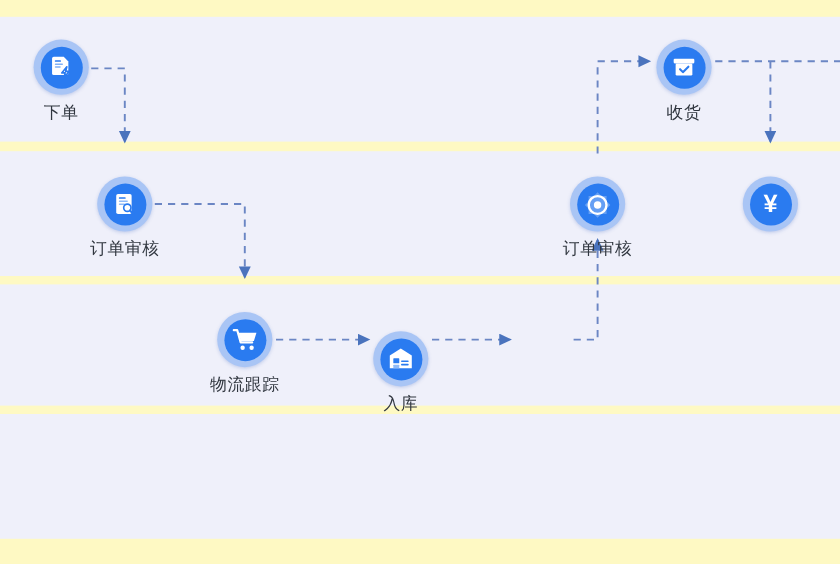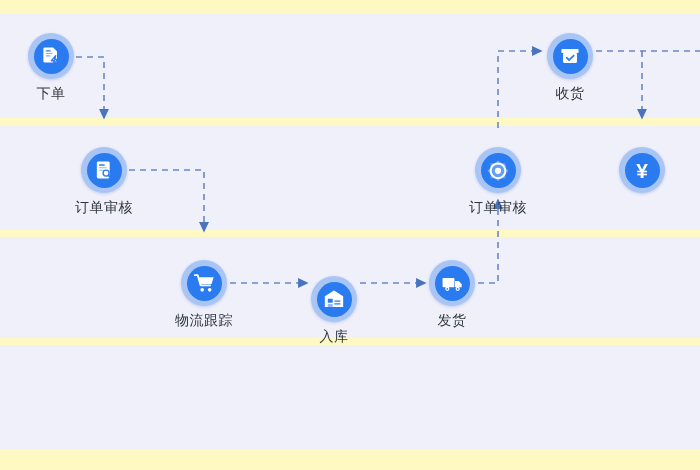--- a/index.html
+++ b/index.html
@@ -176,37 +176,20 @@
             <rect x="12.2" y="13.6" width="7.0" height="1.4" rx="0.7" fill="#2a7bf0"></rect>
             <rect x="12.2" y="16.6" width="7.0" height="1.4" rx="0.7" fill="#2a7bf0"></rect>
             <rect x="5.2" y="17.4" width="5.4" height="3.2" rx="0.5" fill="#8fbaf7"></rect>
           </svg>
         </span>
       </div>
     </div>
     <div class="node-label">入库</div>
   </div>
 
-  <div class="node" style="left:452px;top:260px;">
-    <div class="disc-outer">
-      <div class="disc-inner">
-        <span>
-          <svg width="23" height="23" viewBox="0 0 24 24">
-            <rect x="1.6" y="6.2" width="12.4" height="9.6" rx="1.0" fill="#ffffff"></rect>
-            <path d="M14.6 9.4h4.0l3.0 3.4v3.0h-7.0z" fill="#ffffff"></path>
-            <circle cx="6.6" cy="17.6" r="2.2" fill="#ffffff"></circle>
-            <circle cx="6.6" cy="17.6" r="0.9" fill="#2a7bf0"></circle>
-            <circle cx="17.4" cy="17.6" r="2.2" fill="#ffffff"></circle>
-            <circle cx="17.4" cy="17.6" r="0.9" fill="#2a7bf0"></circle>
-          </svg>
-        </span>
-      </div>
-    </div>
-    <div class="node-label">发货</div>
-  </div>
 
   <div class="node" style="left:498px;top:147px;">
     <div class="disc-outer">
       <div class="disc-inner">
         <span>
           <svg width="24" height="24" viewBox="0 0 24 24">
             <path d="M12 2.2l3.1 3.1h4.4v4.4l3.1 3.1-3.1 3.1v4.4h-4.4L12 23.4 8.9 20.3H4.5v-4.4L1.4 12.8 4.5 9.7V5.3h4.4z" fill="#ffffff" opacity="0.28"></path>
             <circle cx="12" cy="12.8" r="7.4" fill="none" stroke="#ffffff" stroke-width="2.0"></circle>
             <circle cx="12" cy="12.8" r="3.1" fill="#ffffff"></circle>
           </svg>

